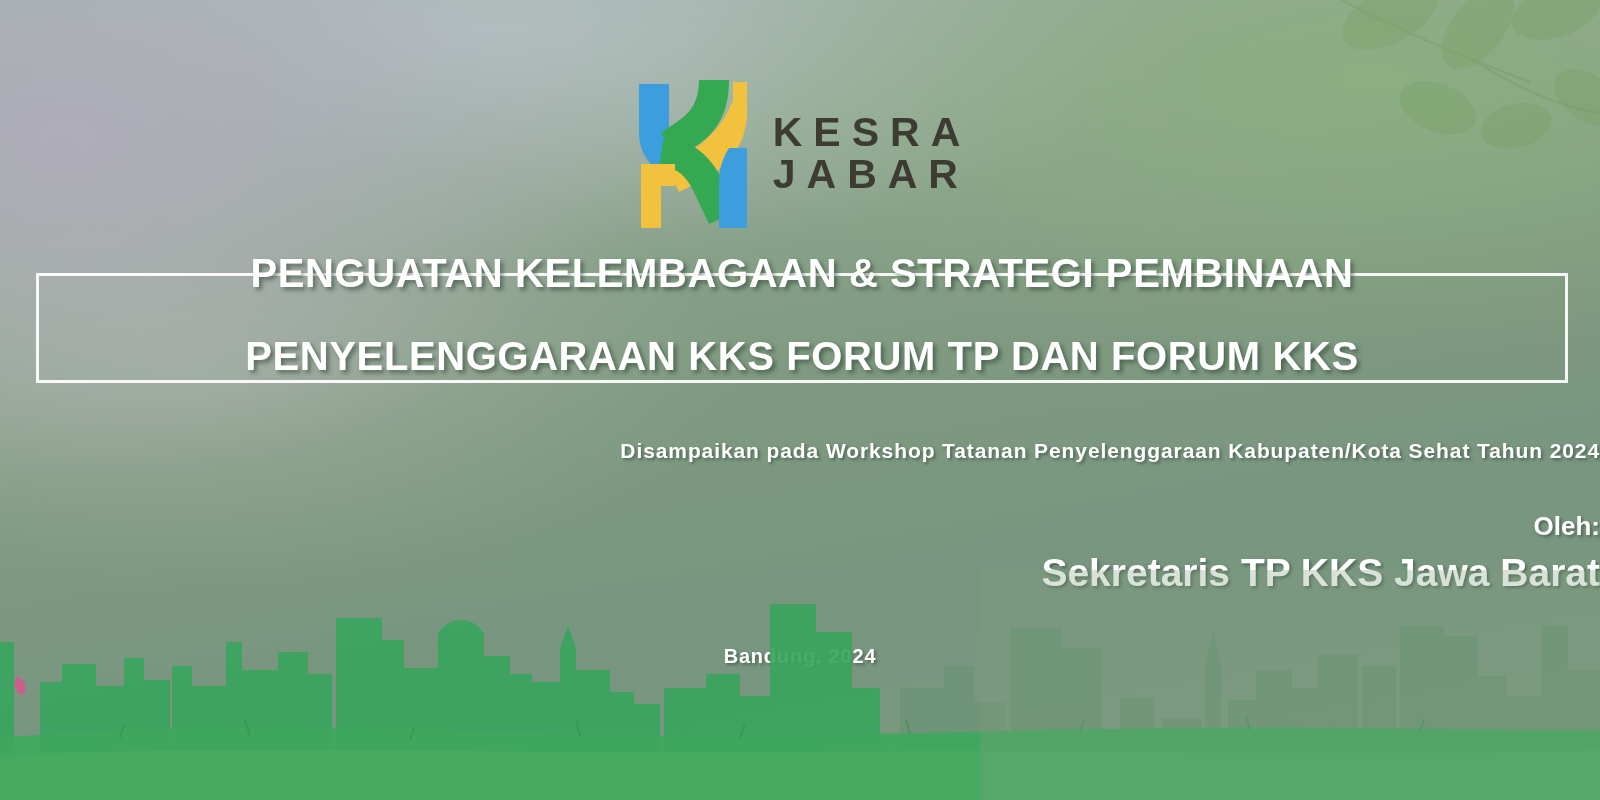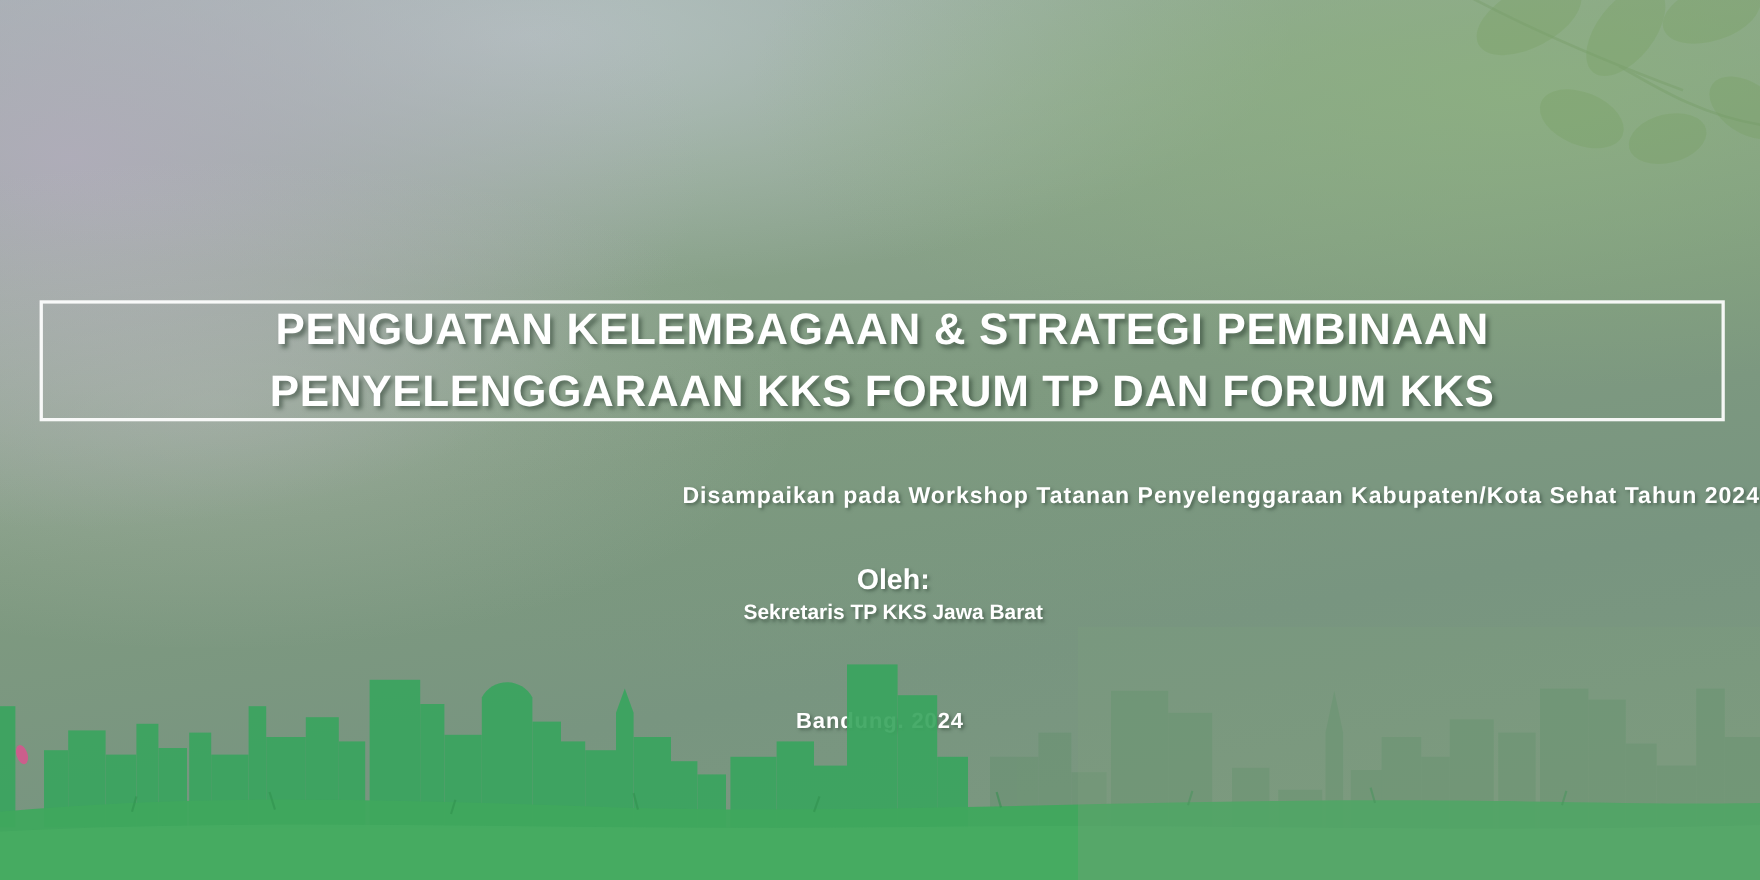--- a/index.html
+++ b/index.html
@@ -53,21 +53,21 @@
   }
   .logo-words span {
     font-size:41px; letter-spacing:11px;
   }
 
   
   .title-box {
     position:absolute; left:36px; top:273px; width:1532px; height:110px;
     border:3px solid rgba(255,255,255,.92);
     display:flex; flex-direction:column;
-    align-items:center; justify-content:space-between;
+    align-items:center; justify-content:flex-end;gap:35px;
   }
   .title-box .line {
     color:#ffffff;
     font-weight:bold;
     font-size:40px;
     letter-spacing:.6px;
     line-height:1.2;
     white-space:nowrap;
     text-shadow:3px 3px 4px rgba(40,60,45,.55);
   }
@@ -75,27 +75,27 @@
   
   .subtitle {
     position:absolute; left:0; right:0; top:439px;
     text-align:right;
     color:#ffffff; font-weight:bold; font-size:21px;
     letter-spacing:.9px; white-space:nowrap;
     text-shadow:2px 2px 3px rgba(40,60,45,.5);
   }
   .byline {
     position:absolute; left:0; right:0; top:508px;
-    text-align:center; color:#ffffff; font-weight:bold;
+    text-align:right; color:#ffffff; font-weight:bold;
     line-height:1.42;
     text-shadow:2px 2px 3px rgba(40,60,45,.5);
     margin-left:24px;
   }
   .byline .oleh { font-size:26px; }
-  .byline .who  { font-size:19px; }
+  .byline .who  { font-size:39px; }
 
   .place {
     position:absolute; left:0; right:0; top:645px;
     text-align:center; color:#ffffff; font-weight:bold; font-size:20px;
     letter-spacing:.8px;
     text-shadow:2px 2px 3px rgba(40,60,45,.5);
   }
 </style>
 </head>
 <body>
@@ -115,20 +115,42 @@
         <ellipse cx="196" cy="140" rx="36" ry="22" transform="rotate(-14 196 140)"></ellipse>
         <ellipse cx="268" cy="112" rx="38" ry="23" transform="rotate(34 268 112)"></ellipse>
       </g>
       <g stroke="#5d8a46" stroke-width="2.5" fill="none" opacity="0.45">
         <path d="M10 8 C70 40 140 70 210 96"></path>
         <path d="M152 74 C190 96 230 120 284 128"></path>
       </g>
     </svg>
   </div>
 
+  <div class="logo-block">
+    <div class="logo-mark">
+      <svg viewBox="0 0 118 152">
+
+        <path d="M10 6 h30 v44 c0 14 12 22 26 28 l22 10 -13 27 -26 -12 C24 93 10 78 10 54 Z" fill="#3d9ede"></path>
+
+        <path d="M70 2 h30 c0 30 -10 50 -30 64 l-22 15 -16 -26 20 -14 C64 32 70 20 70 2 Z" fill="#35a852"></path>
+
+        <path d="M104 4 h14 v34 c-2 30 -18 50 -44 64 l-24 12 -14 -28 24 -12 C80 62 96 44 104 22 Z" fill="#f2c13d"></path>
+
+        <path d="M34 62 c24 -2 44 12 56 34 l18 38 -28 12 -16 -34 C56 96 46 88 30 90 Z" fill="#35a852"></path>
+
+        <path d="M12 86 h34 v22 h-14 v42 h-20 Z" fill="#f2c13d"></path>
+
+        <path d="M100 70 h18 v80 h-28 v-46 c0 -14 4 -24 10 -34 Z" fill="#3d9ede"></path>
+      </svg>
+    </div>
+    <div class="logo-words">
+      <span>KESRA</span>
+      <span>JABAR</span>
+    </div>
+  </div>
 
   <div class="title-box">
     <div class="line">PENGUATAN  KELEMBAGAAN &amp; STRATEGI PEMBINAAN</div>
     <div class="line">PENYELENGGARAAN KKS FORUM TP DAN FORUM KKS</div>
   </div>
 
   <div class="subtitle">Disampaikan pada Workshop Tatanan Penyelenggaraan  Kabupaten/Kota  Sehat Tahun 2024</div>
 
   <div class="byline">
     <div class="oleh">Oleh:</div>

